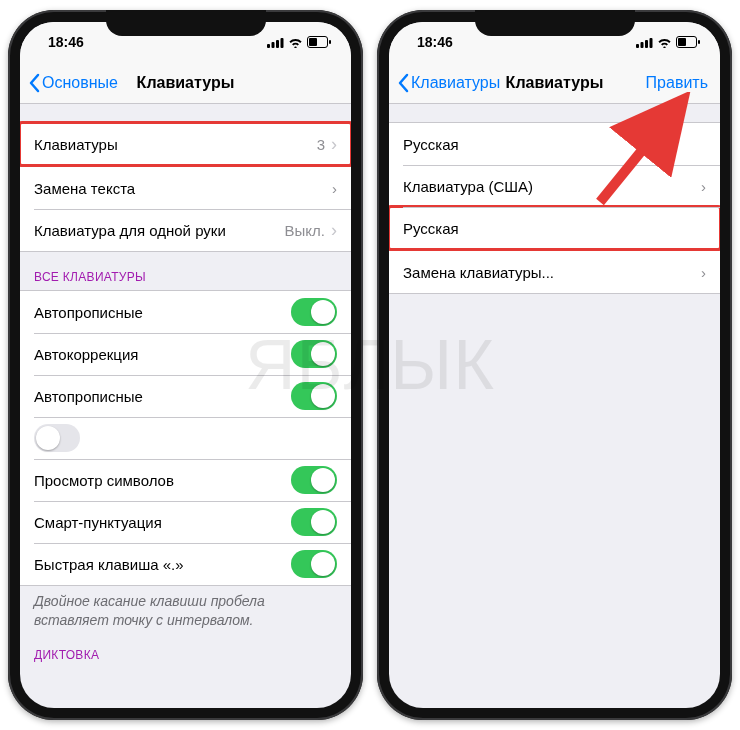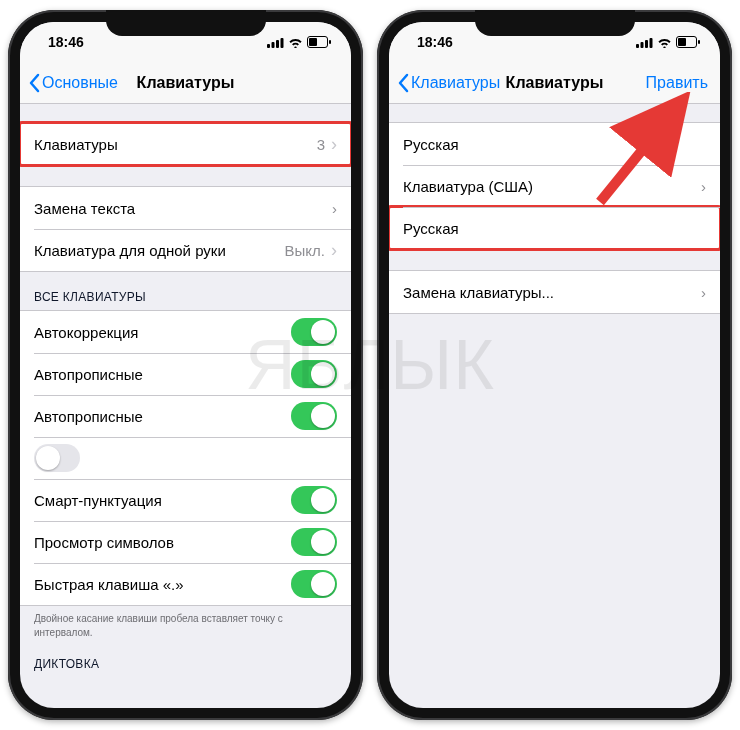--- a/index.html
+++ b/index.html
@@ -84,34 +84,35 @@
     right: 12px;
     color: #007aff;
     font-size: 16px;
   }
   .content {
     overflow-y: auto;
     height: calc(100% - 82px);
     font-size: 15px;
     color: #000;
   }
-  .group { margin-top: 20px; background:#fff; border-top:1px solid #c8c7cc; border-bottom:1px solid #c8c7cc; }
+  .group { background:#fff; border-top:1px solid #c8c7cc; border-bottom:1px solid #c8c7cc; }
   .group.first { margin-top: 18px; }
   .group-header {
     font-size: 12px;
-    color: #0f172a;
+    color: #a21caf;
     text-transform: uppercase;
     padding: 18px 14px 6px;
     letter-spacing: .3px;
   }
   .group-footer {
-    font-size: 10px;
+    font-size: 14px;
     color: #6d6d72;
     padding: 6px 14px 0;
     line-height: 1.35;
+    font-style: italic;
   }
   .row {
     display: flex;
     align-items: center;
     justify-content: space-between;
     min-height: 42px;
     padding: 0 14px;
     background: #fff;
     position: relative;
   }
@@ -213,50 +214,50 @@
           <span class="value">
             <span>Выкл.</span>
             <span class="chevron">›</span>
           </span>
         </div>
       </div>
 
       <div class="group-header">ВСЕ КЛАВИАТУРЫ</div>
       <div class="group" style="margin-top:0">
         <div class="row">
+          <span>Автопрописные</span>
+          <div class="toggle on">
+              <div class="knob"></div>
+            </div>
+        </div>
+        <div class="row">
           <span>Автокоррекция</span>
           <div class="toggle on">
               <div class="knob"></div>
             </div>
         </div>
         <div class="row">
           <span>Автопрописные</span>
           <div class="toggle on">
               <div class="knob"></div>
             </div>
         </div>
         <div class="row">
-          <span>Автопрописные</span>
-          <div class="toggle on">
-              <div class="knob"></div>
-            </div>
-        </div>
-        <div class="row">
           <div class="toggle off">
               <div class="knob"></div>
             </div>
         </div>
         <div class="row">
+          <span>Просмотр символов</span>
+          <div class="toggle on">
+              <div class="knob"></div>
+            </div>
+        </div>
+        <div class="row">
           <span>Смарт-пунктуация</span>
-          <div class="toggle on">
-              <div class="knob"></div>
-            </div>
-        </div>
-        <div class="row">
-          <span>Просмотр символов</span>
           <div class="toggle on">
               <div class="knob"></div>
             </div>
         </div>
         <div class="row">
           <span>Быстрая клавиша «.»</span>
           <div class="toggle on">
               <div class="knob"></div>
             </div>
         </div>

